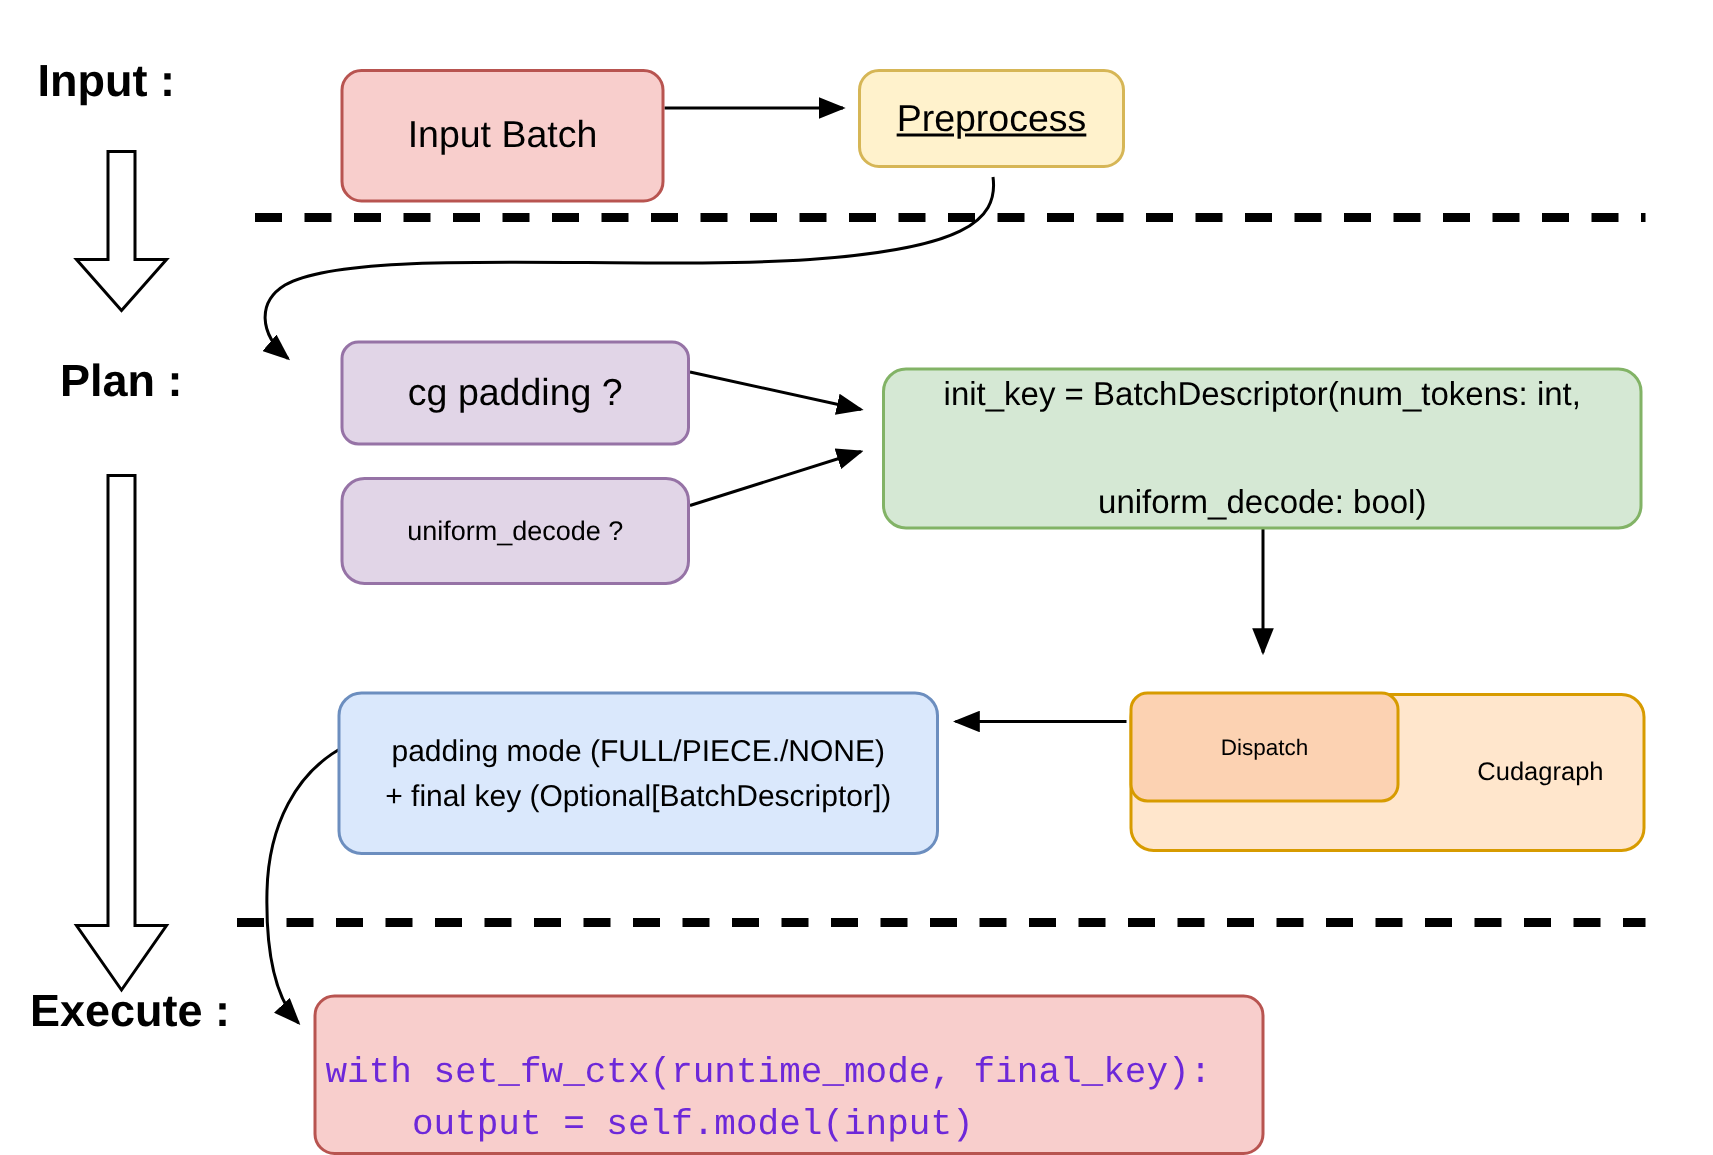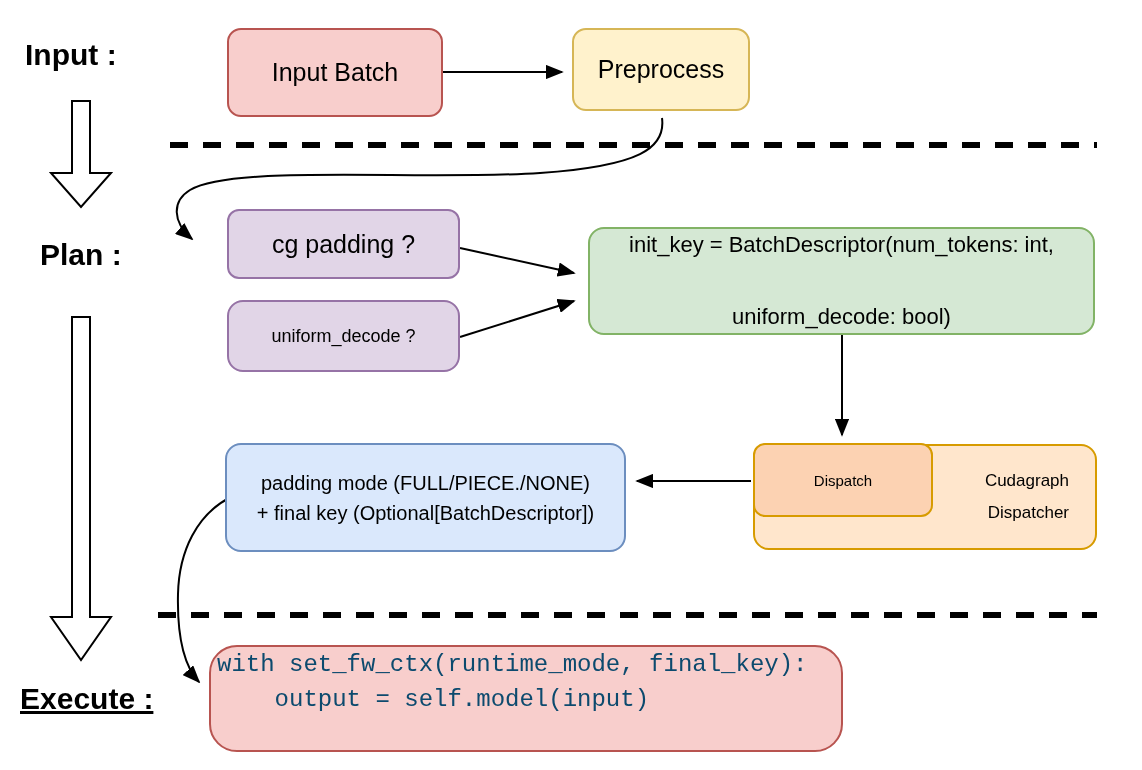--- a/index.html
+++ b/index.html
@@ -14,35 +14,35 @@
   .stage-label{
     position:absolute;
     font-size:30px;font-weight:bold;color:#000;
     white-space:nowrap;line-height:34px;
   }
   .node{
     position:absolute;box-sizing:border-box;
     border:2px solid #c2410c;border-radius:14px;
     display:flex;flex-direction:column;
     align-items:center;justify-content:center;
-    text-align:center;color:#000;
+    text-align:center;color:#000;margin-top:18px;
   }
   .node .ln{white-space:nowrap;}
   .red   {background:var(--red-fill,#f8cecc);  border-color:var(--red-stroke,#b85450);}
   .yellow{background:var(--yellow-fill,#fff2cc);border-color:var(--yellow-stroke,#d6b656);}
   .purple{background:var(--purple-fill,#e1d5e7);border-color:var(--purple-stroke,#9673a6);}
   .green {background:var(--green-fill,#d5e8d4); border-color:var(--green-stroke,#82b366);}
   .blue  {background:var(--blue-fill,#dae8fc);  border-color:var(--blue-stroke,#6c8ebf);}
   .orange{background:var(--orange-fill,#ffe6cc);border-color:var(--orange-stroke,#d79b00);}
   .salmon{background:var(--salmon-fill,#fcd2b2);border-color:var(--orange-stroke,#d79b00);}
   .code-node{
-    align-items:flex-start;justify-content:flex-start;
+    align-items:flex-start;justify-content:flex-end;
     font-family:"Liberation Mono", monospace;
-    font-size:24px;line-height:35px;color:#0c4a6e;
-    padding-left:6px;text-align:left;border-radius:28px;
+    font-size:24px;line-height:35px;color:#6d28d9;
+    padding-left:6px;text-align:left;border-radius:14px;
   }
   .code-node .ln{white-space:pre;}
 </style>
 </head>
 <body>
 
 <div class="canvas">
 
   <svg class="connector-layer" width="1142" height="770" viewBox="0 0 1142 770">
     <defs>
@@ -61,43 +61,42 @@
     <path d="M662 118 C666 148 640 166 540 173 C420 181 235 164 190 190 C172 201 172 222 192 239" stroke="#000" stroke-width="2" fill="none" marker-end="url(#arr)"></path>
     <path d="M460 248 L574 273" stroke="#000" stroke-width="2" fill="none" marker-end="url(#arr)"></path>
     <path d="M460 337 L574 301" stroke="#000" stroke-width="2" fill="none" marker-end="url(#arr)"></path>
     <path d="M842 335 L842 435" stroke="#000" stroke-width="2" fill="none" marker-end="url(#arr)"></path>
     <path d="M751 481 L637 481" stroke="#000" stroke-width="2" fill="none" marker-end="url(#arr)"></path>
     <path d="M231 497 C197 514 179 551 178 594 C177 638 184 666 199 682" stroke="#000" stroke-width="2" fill="none" marker-end="url(#arr)"></path>
   </svg>
 
   <div class="stage-label" style="left:25px;top:38px;">Input :</div>
   <div class="stage-label" style="left:40px;top:238px;">Plan :</div>
-  <div class="stage-label" style="left:20px;top:682px;text-decoration:underline;">Execute :</div>
+  <div class="stage-label" style="left:20px;top:658px;">Execute :</div>
 
   <div class="node red" style="left:227px;top:28px;width:216px;height:89px;font-size:25px;">
     <span class="ln">Input Batch</span>
   </div>
-  <div class="node yellow" style="left:572px;top:28px;width:178px;height:83px;font-size:25px;">
+  <div class="node yellow" style="left:572px;top:28px;width:178px;height:66px;font-size:25px;text-decoration:underline;">
     <span class="ln">Preprocess</span>
   </div>
 
   <div class="node purple" style="left:227px;top:209px;width:233px;height:70px;font-size:25px;border-radius:12px;justify-content:center;">
     <span class="ln">cg padding ?</span>
   </div>
   <div class="node purple" style="left:227px;top:300px;width:233px;height:72px;font-size:18px;border-radius:16px;">
     <span class="ln">uniform_decode ?</span>
   </div>
   <div class="node green" style="left:588px;top:227px;width:507px;height:108px;font-size:22px;line-height:32px;border-radius:16px;justify-content:space-between;">
     <span class="ln">init_key = BatchDescriptor(num_tokens: int,</span>
     <span class="ln">uniform_decode: bool)</span>
   </div>
 
   <div class="node orange" style="left:753px;top:444px;width:344px;height:106px;font-size:17px;line-height:32px;border-radius:16px;align-items:flex-end;padding-right:26px;">
     <span class="ln">Cudagraph</span>
-    <span class="ln">Dispatcher</span>
   </div>
   <div class="node salmon" style="left:753px;top:443px;width:180px;height:74px;font-size:15px;border-radius:12px;">
     <span class="ln">Dispatch</span>
   </div>
 
   <div class="node blue" style="left:225px;top:443px;width:401px;height:109px;font-size:20px;line-height:30px;border-radius:16px;">
     <span class="ln">padding mode (FULL/PIECE./NONE)</span>
     <span class="ln">+ final key (Optional[BatchDescriptor])</span>
   </div>
 

